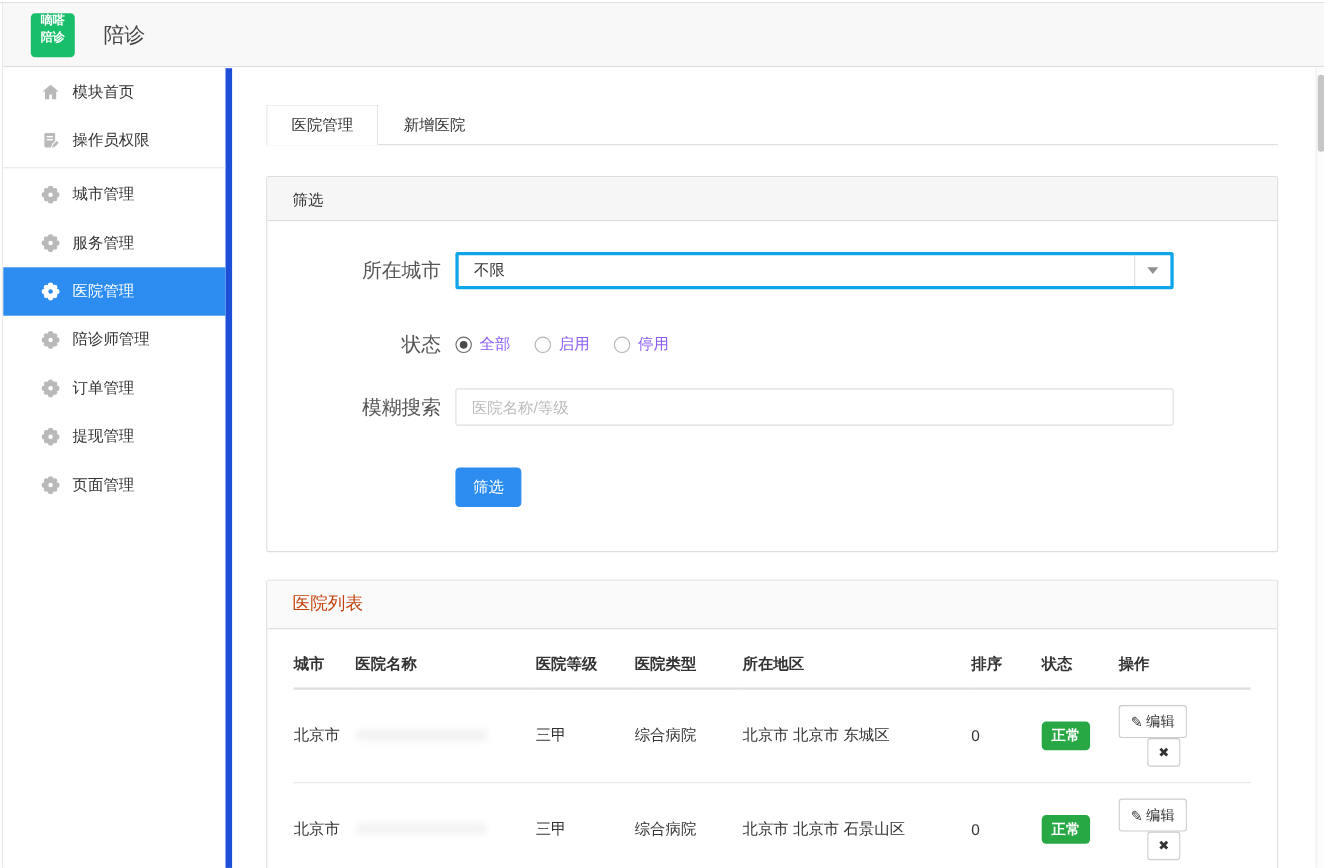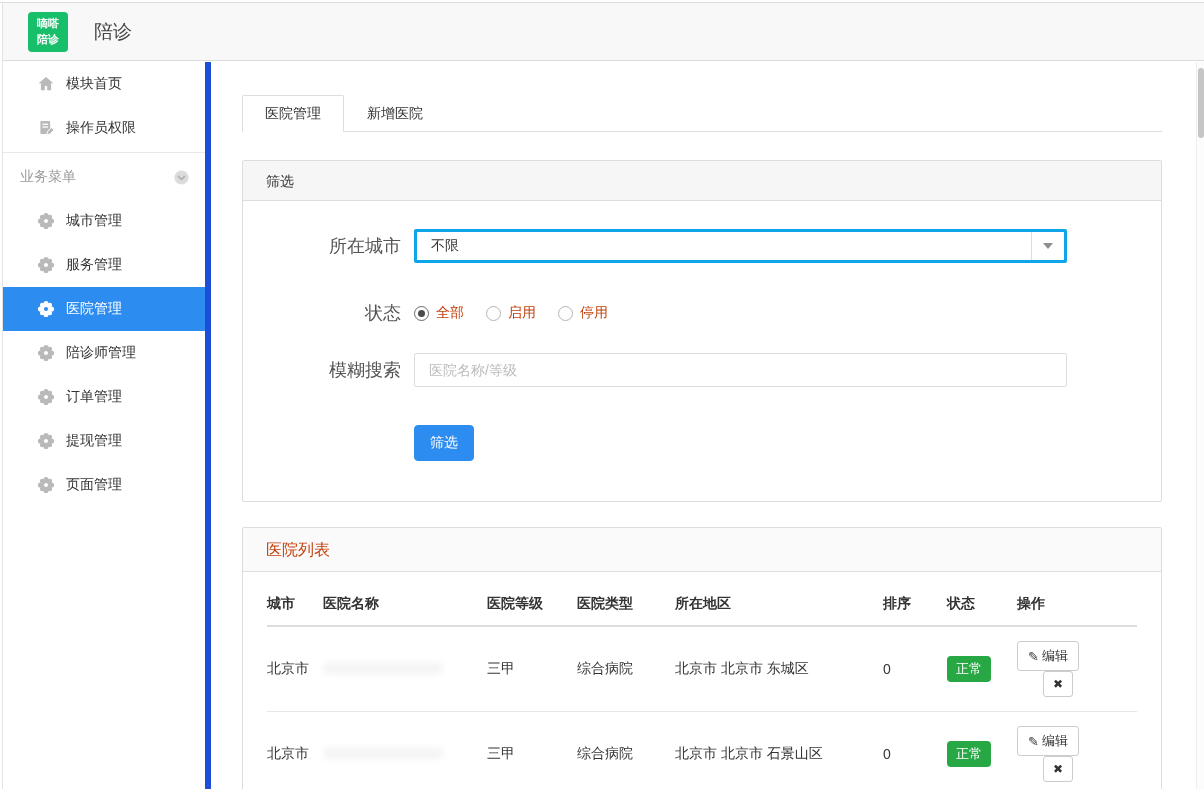--- a/index.html
+++ b/index.html
@@ -16,21 +16,21 @@
 
   
   .app-header {
     position:absolute; left:3px; right:0; top:3px; height:58px;
     background:#f8f8f8; border-bottom:1px solid #dcdcdc;
     display:flex; align-items:center; padding-left:25px;
   }
   .logo-badge {
     width:40px; height:40px; border-radius:4px; background:var(--green);
     color:#fff; font-size:11px; line-height:1.45; font-weight:bold;
-    display:flex; flex-direction:column; align-items:center; justify-content:center;
+    display:flex; flex-direction:column; align-items:center; justify-content:flex-start;
   }
   .app-title { margin-left:26px; font-size:19px; color:#444; }
 
   
   .sidebar {
     position:absolute; left:3px; top:62px; bottom:0; width:208px;
     background:#fff; border-right:6px solid #1d4ed8;
   }
   .nav-item {
     height:44px; display:flex; align-items:center; padding-left:34px; cursor:pointer;
@@ -81,21 +81,21 @@
     display:flex; align-items:center; cursor:pointer;
   }
   .select-value { flex:1; padding-left:14px; font-size:14px; color:#333; }
   .select-arrow {
     width:33px; align-self:stretch; border-left:1px solid #ddd;
     display:flex; align-items:center; justify-content:center;
   }
   .caret-down { width:0; height:0; border-left:5px solid transparent; border-right:5px solid transparent; border-top:6px solid #8f8f8f; }
 
   .radio-group { display:flex; align-items:center; gap:22px; }
-  .radio { display:flex; align-items:center; gap:7px; font-size:14px; color:#c2410c; cursor:pointer; }
+  .radio { display:flex; align-items:center; gap:7px; font-size:14px; color:#8b5cf6; cursor:pointer; }
   .rdot {
     width:15px; height:15px; border-radius:50%; border:1px solid #b5b5b5; background:#fdfdfd;
     position:relative; flex:none;
   }
   .rdot.checked { border-color:#6a6a6a; }
   .rdot.checked::after {
     content:""; position:absolute; left:3px; top:3px; width:7px; height:7px;
     border-radius:50%; background:#4a4a4a;
   }
 
@@ -112,21 +112,21 @@
     font-family:"Liberation Sans","DejaVu Sans",sans-serif;
   }
 
   
   .table-wrap { padding:8px 24px 18px; }
   table { width:100%; border-collapse:collapse; font-size:14px; table-layout:fixed; }
   th { text-align:left; font-weight:bold; color:#333; padding:15px 12px 12px 0; border-bottom:2px solid #ddd; }
   td { padding:14px 12px 14px 0; border-bottom:1px solid #e7e7e7; color:#333; vertical-align:middle; }
   .blur-name { display:inline-block; width:120px; height:11px; border-radius:5px; background:#ececec; filter:blur(3px); opacity:.6; }
   .badge-ok {
-    display:inline-block; background:var(--status-green); color:#fff; font-weight:normal;
+    display:inline-block; background:var(--status-green); color:#fff; font-weight:bold;
     font-size:13px; padding:4px 9px; border-radius:4px;
   }
   .btn-ghost {
     display:inline-flex; align-items:center; gap:3px; background:#fff; border:1px solid #ccc;
     border-radius:3px; padding:5px 10px; font-size:13px; color:#333; cursor:pointer;
     font-family:"Liberation Sans","DejaVu Sans",sans-serif;
   }
   .btn-close { margin-left:26px; padding:5px 9px; font-weight:bold; font-size:12px; }
   .pencil { font-size:13px; line-height:1; }
 
@@ -195,26 +195,20 @@
       </svg>
     <span>模块首页</span>
   </div>
   <div class="nav-item">
     <svg class="icon">
         <use href="#i-doc"></use>
       </svg>
     <span>操作员权限</span>
   </div>
   <div class="side-divider"></div>
-  <div class="side-section">
-    <span>业务菜单</span>
-    <svg class="icon">
-        <use href="#i-chevcircle"></use>
-      </svg>
-  </div>
   <div class="nav-item">
     <svg class="icon">
         <use href="#i-gear"></use>
       </svg>
     <span>城市管理</span>
   </div>
   <div class="nav-item">
     <svg class="icon">
         <use href="#i-gear"></use>
       </svg>

